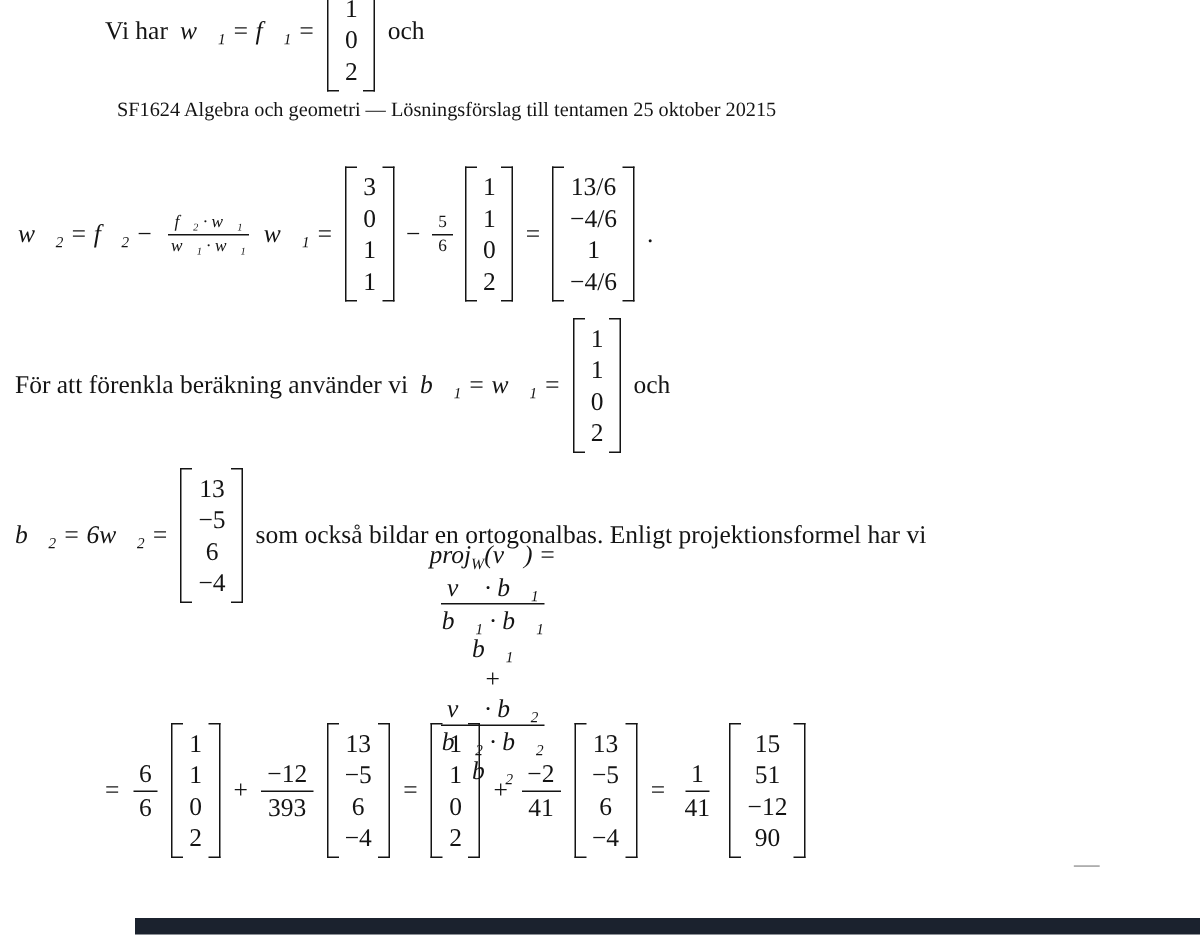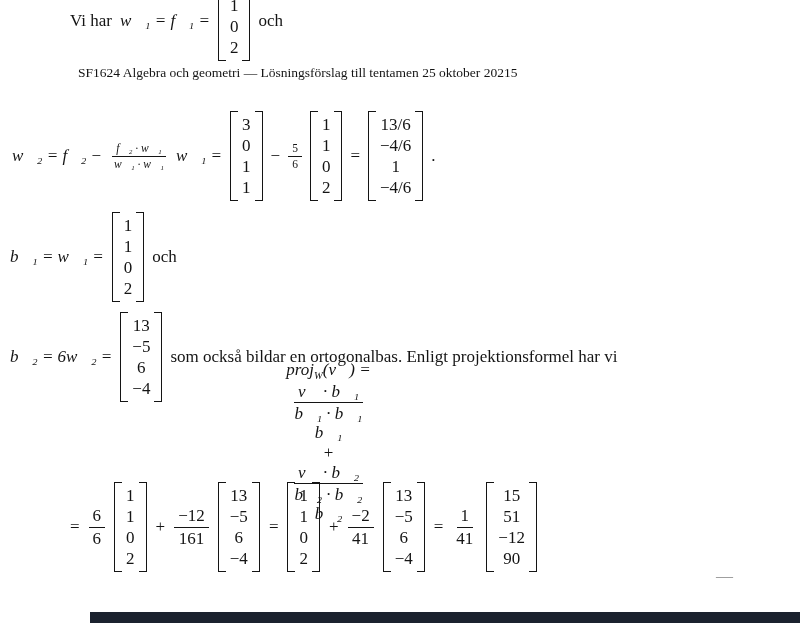--- a/index.html
+++ b/index.html
@@ -139,20 +139,21 @@
           <span class="cell">−4/6</span>
           <span class="cell">1</span>
           <span class="cell">−4/6</span>
         </span>
       <span class="br brr"></span>
     </span>
     <span class="rm period">.</span>
   </div>
 
   <div class="row b1-line gap8">
+    <span class="rm">För att förenkla beräkning använder vi</span>
     <span class="it">b⃗₁ = w⃗₁ =</span>
     <span class="cvec">
       <span class="br bl"></span>
       <span class="col">
           <span class="cell">1</span>
           <span class="cell">1</span>
           <span class="cell">0</span>
           <span class="cell">2</span>
         </span>
       <span class="br brr"></span>
@@ -202,21 +203,21 @@
           <span class="cell">1</span>
           <span class="cell">1</span>
           <span class="cell">0</span>
           <span class="cell">2</span>
         </span>
       <span class="br brr"></span>
     </span>
     <span class="rm">+</span>
     <span class="frac rm">
       <span class="num">−12</span>
-      <span class="den">161</span>
+      <span class="den">393</span>
     </span>
     <span class="cvec">
       <span class="br bl"></span>
       <span class="col">
           <span class="cell">13</span>
           <span class="cell">−5</span>
           <span class="cell">6</span>
           <span class="cell">−4</span>
         </span>
       <span class="br brr"></span>

